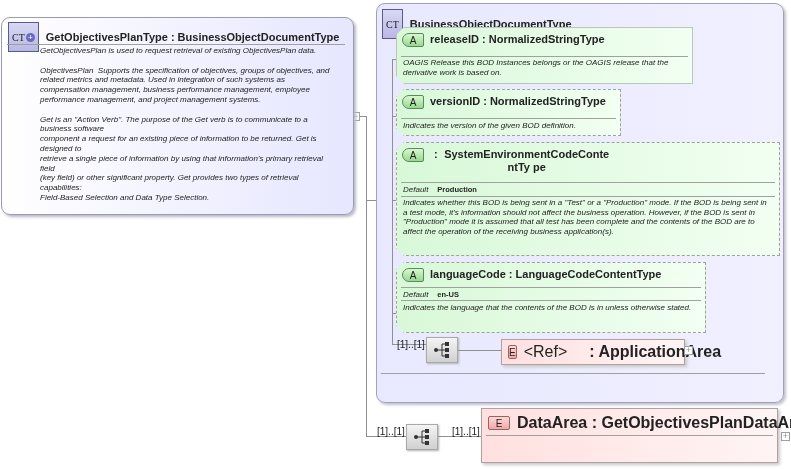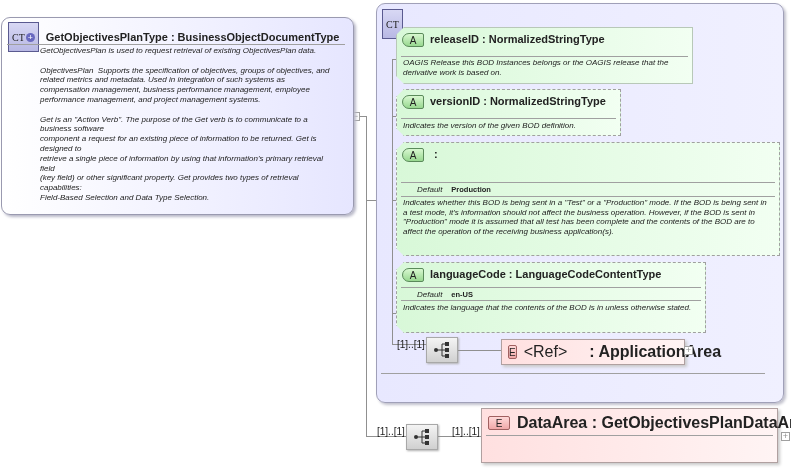--- a/index.html
+++ b/index.html
@@ -46,21 +46,21 @@
   .badge-a {
     display: inline-flex; align-items: center; justify-content: center;
     width: 22px; height: 14px; border: 1px solid #5a8a5a; border-radius: 7px 2px 2px 7px;
     background: linear-gradient(#d8f8d0, #98d890); font-size: 10px; color: #222;
   }
   .attr-head { position: absolute; left: 5px; top: 5px; display: flex; align-items: flex-start; }
   .attr-name { font-weight: bold; font-size: 11px; margin-left: 6px; color: #222; line-height: 13px; }
   .attr-sep { position: absolute; left: 4px; right: 4px; border-top: 1px solid #a0a0a0; }
   .attr-doc { position: absolute; left: 6px; right: 6px; font-size: 8px; font-style: italic; line-height: 9.5px; color: #222; }
   .def-row { position: absolute; left: 6px; font-size: 8px; color: #222; }
-  .def-row .k { font-style: italic; margin-right: 9px; margin-left: 14px; }
+  .def-row .k { font-style: italic; margin-right: 9px; }
   .def-row .v { font-weight: bold; font-size: 7.5px; }
 
   
   .elem {
     position: absolute; background: linear-gradient(90deg, #ffe0e0 0%, #fff4f4 100%);
     border: 1px solid #b0a0a0; box-shadow: 2px 2px 3px #c8c8c8;
   }
   .badge-e {
     display: inline-flex; align-items: center; justify-content: center;
     width: 22px; height: 14px; border: 1px solid #a06060; border-radius: 2px;
@@ -115,20 +115,21 @@
 retrieve a single piece of information by using that information's primary retrieval
 field
 (key field) or other significant property. Get provides two types of retrieval
 capabilities:
 Field-Based Selection and Data Type Selection.</div>
 </div>
 
 <div class="abs ct-bod">
   <div class="bod-title-row">
     <span class="badge-ct">CT</span>
+    <span class="ct-title">BusinessObjectDocumentType</span>
   </div>
 
   <div class="line-v" style="left:15px; top:55px; height:285px;"></div>
   <div class="line-h" style="left:15px; top:55px; width:9px;"></div>
   <div class="line-h" style="left:15px; top:112px; width:9px;"></div>
   <div class="line-h" style="left:15px; top:196px; width:9px;"></div>
   <div class="line-h" style="left:15px; top:309px; width:9px;"></div>
   <div class="line-h" style="left:15px; top:340px; width:34px;"></div>
 
   <div class="attr" style="left:19px; top:23px; width:297px; height:57px;">
@@ -147,20 +148,21 @@
     </div>
     <div class="attr-sep" style="top:28px;"></div>
     <div class="attr-doc" style="top:31px;">Indicates the version of the given BOD definition.</div>
   </div>
 
   <div class="attr dashed" style="left:19px; top:138px; width:384px; height:114px;">
     <div class="attr-head" style="width:370px;">
       <span class="badge-a">A</span>
       <span class="attr-name" style="display:flex;">
           <span style="margin:0 4px;">:</span>
+          <span style="width:170px; text-align:center; word-break:break-all;">SystemEnvironmentCodeContentTy pe</span>
         </span>
     </div>
     <div class="attr-sep" style="top:39px;"></div>
     <div class="def-row" style="top:42px;"><span class="k">Default</span><span class="v">Production</span></div>
     <div class="attr-sep" style="top:53px;"></div>
     <div class="attr-doc" style="top:55px;">Indicates whether this BOD is being sent in a "Test" or a "Production" mode. If the BOD is being sent in a test mode, it's information should not affect the business operation. However, if the BOD is sent in "Production" mode it is assumed that all test has been complete and the contents of the BOD are to affect the operation of the receiving business application(s).</div>
   </div>
 
   <div class="attr dashed" style="left:19px; top:258px; width:310px; height:71px;">
     <div class="attr-head">

